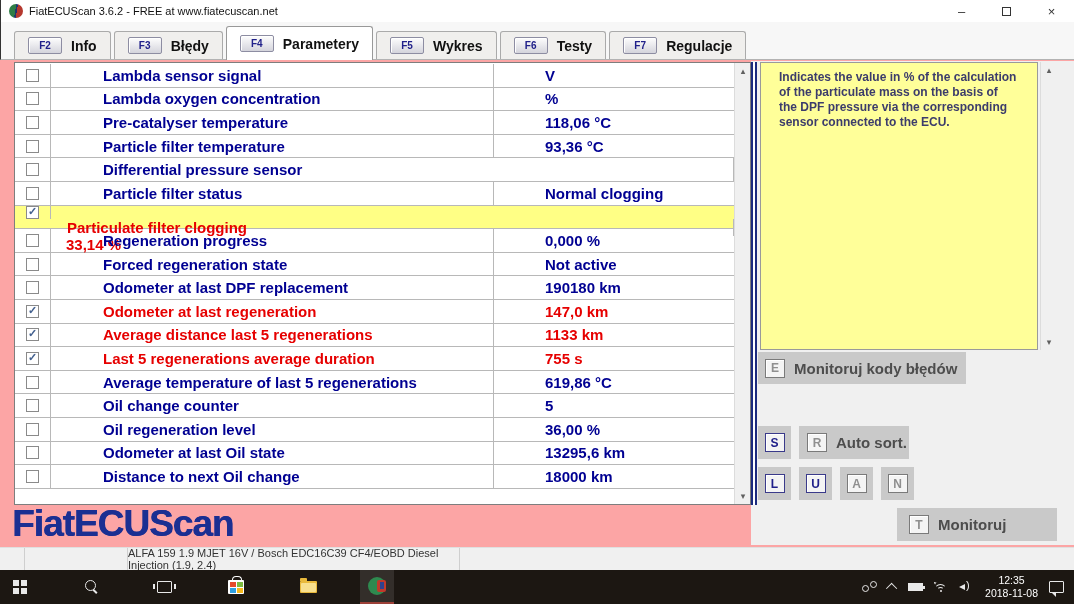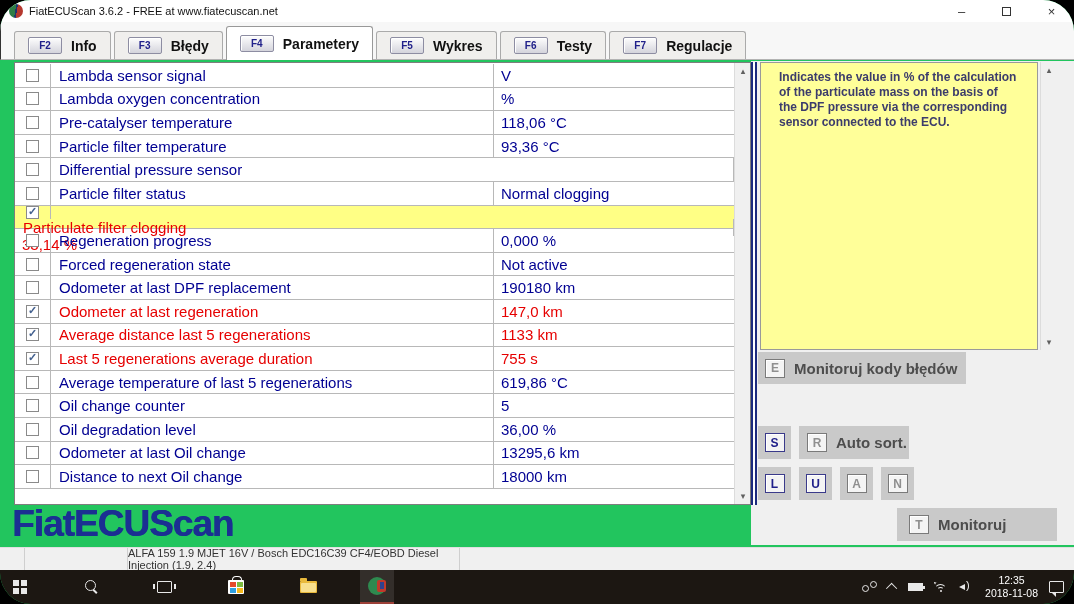--- a/index.html
+++ b/index.html
@@ -1,18 +1,18 @@
 <!DOCTYPE html>
 <html><head>
 <meta charset="utf-8">
 <style>
   * { margin:0; padding:0; box-sizing:border-box; }
   html,body { width:1074px; height:604px; background:#000; }
   body { font-family:"Liberation Sans", sans-serif; }
-  #screen { position:relative; width:1074px; height:604px; background:#22c55e; overflow:hidden;border-radius:31px; }
+  #screen { position:relative; width:1074px; height:604px; background:#fca5a5; overflow:hidden; }
 
   
   .titlebar { position:absolute; top:0; left:0; right:0; height:22px; background:#fff; display:flex; align-items:center; border-left:1px solid #333; }
   .app-icon { width:14px; height:14px; border-radius:50%; margin:0 6px 0 8px;
     background:linear-gradient(100deg,#2e7d46 45%,#20356e 45%,#20356e 55%,#b5382e 55%); }
   .title-text { font-size:11px; color:#111; }
   .win-controls { margin-left:auto; display:flex; height:22px; }
   .win-btn { width:45px; display:flex; align-items:center; justify-content:center; color:#333; font-size:13px; }
   .max-glyph { width:9px; height:9px; border:1px solid #333; }
 
@@ -30,21 +30,21 @@
 
   
   .grid { position:absolute; left:14px; top:62px; width:737px; height:443px; background:#fff; border:1px solid #7e7e7e; }
   .rows { position:absolute; left:0; top:1px; right:16px; bottom:0; }
   .row { display:flex; height:23.6px; border-bottom:1px solid #b8b8b8; color:#000092; }
   .row.selected { background:#ffff85;flex-direction:column; }
   .row.c-red { color:#e60000; }
   .cell-cb { width:36px; border-right:1px solid #b8b8b8; display:flex; align-items:center; justify-content:center; }
   .cell-name { flex:1; border-right:1px solid #b8b8b8; padding-left:8px; display:flex; align-items:center; }
   .cell-val { width:240px; padding-left:7px; display:flex; align-items:center; }
-  .cell-name span, .cell-val span { font-weight:normal; font-size:15px; white-space:nowrap; }
+  .cell-name span, .cell-val span { font-weight:bold; font-size:15px; white-space:nowrap;margin-left:44px; }
   .cb { width:13px; height:13px; background:#fff; border:1px solid #8a8a8a; position:relative; }
   .cb.checked::after { content:"✓"; position:absolute; left:1px; top:-2px; font-size:11px; font-weight:bold; color:#44618f; }
 
   .vscroll { position:absolute; top:0; bottom:0; width:16px; background:#f0f0f0; border-left:1px solid #dcdcdc; }
   .grid .vscroll { right:0; }
   .sb-arrow { position:absolute; left:0; width:16px; height:16px; display:flex; align-items:center; justify-content:center; font-size:9px; color:#606060; }
   .sb-up { top:0; } .sb-down { bottom:0; }
 
   
   .splitter { position:absolute; left:751px; top:62px; width:6px; height:443px; background:#fff; border-left:2px solid #1b2a7e; border-right:2px solid #1b2a7e; }
@@ -346,33 +346,33 @@
     <div class="cell-val">
             <span>5</span>
           </div>
   </div>
 
   <div class="row">
     <div class="cell-cb">
       <div class="cb"></div>
     </div>
     <div class="cell-name">
-            <span>Oil degradation level</span>
+            <span>Oil regeneration level</span>
           </div>
     <div class="cell-val">
             <span>36,00 %</span>
           </div>
   </div>
 
   <div class="row">
     <div class="cell-cb">
       <div class="cb"></div>
     </div>
     <div class="cell-name">
-            <span>Odometer at last Oil change</span>
+            <span>Odometer at last Oil state</span>
           </div>
     <div class="cell-val">
             <span>13295,6 km</span>
           </div>
   </div>
 
   <div class="row">
     <div class="cell-cb">
       <div class="cb"></div>
     </div>

